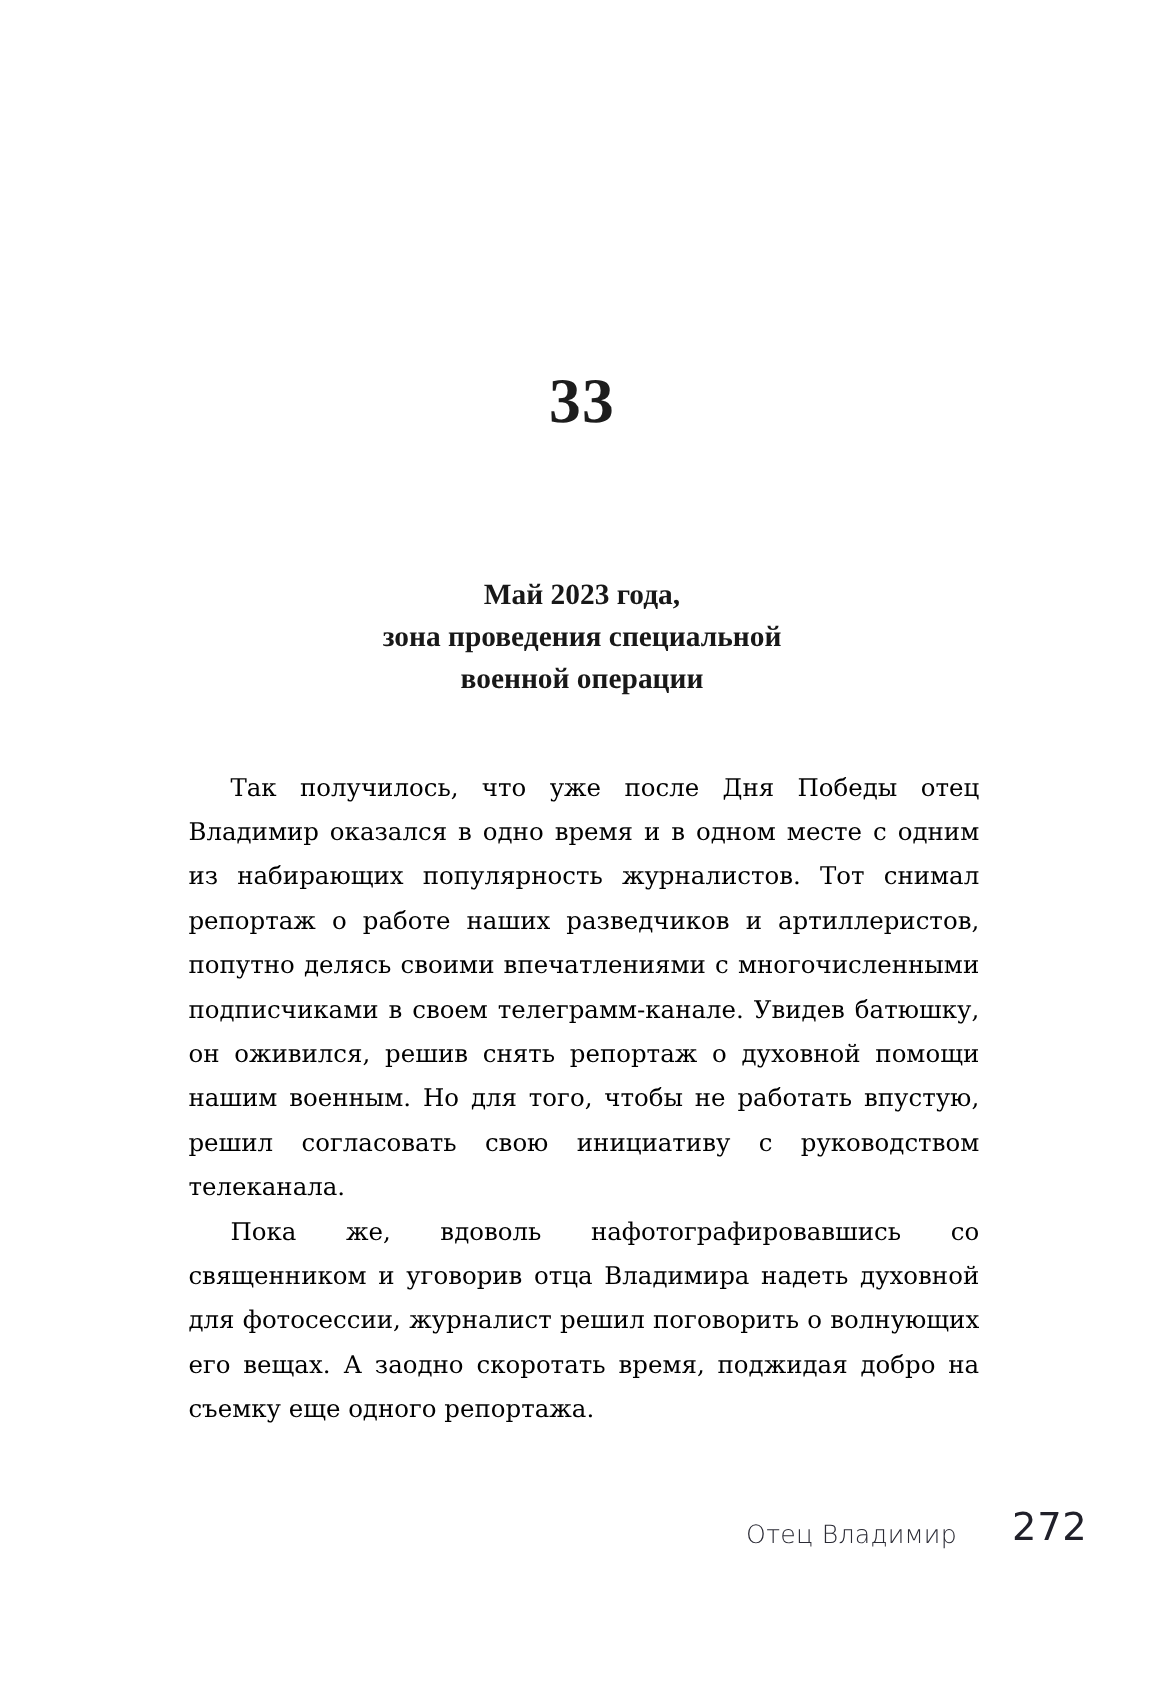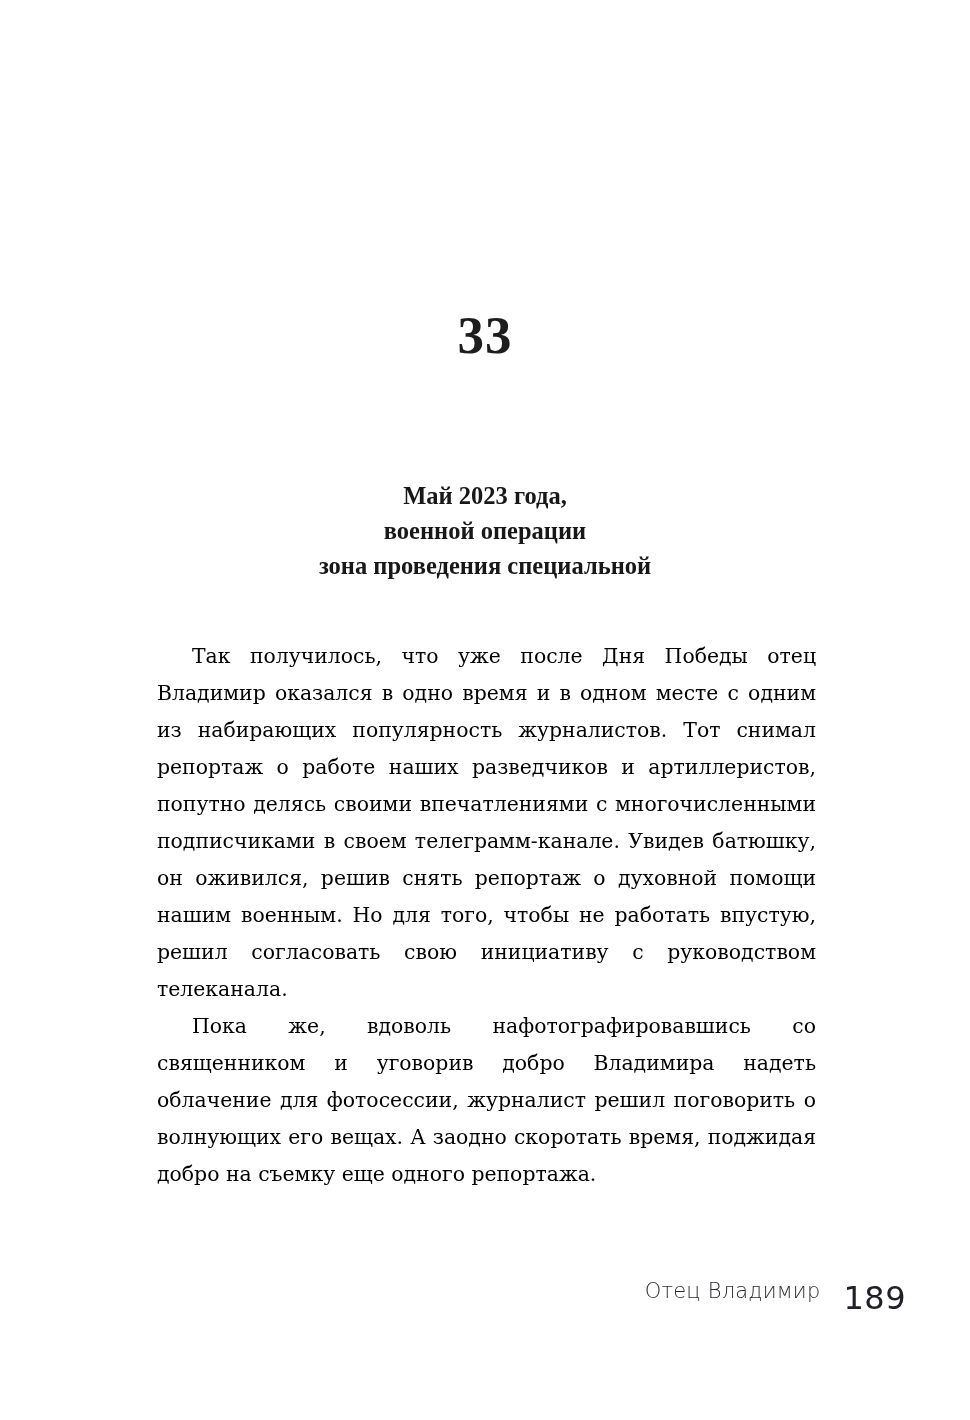--- a/index.html
+++ b/index.html
@@ -71,26 +71,26 @@
   }
   .body-block p.dialogue {
     text-indent: 35px;
   }
 
   
   .page-footer {
     position: absolute;
     left: 157px;
     right: 64px;
-    top: 1279px;
+    top: 1245px;
     height: 46px;
     display: flex;
-    align-items: flex-start;
+    align-items: flex-end;
     justify-content: flex-end;
-    gap: 23px;
+    gap: 46px;
   }
   .running-head {
     font-family: "DejaVu Sans", "Liberation Sans", sans-serif;
     font-weight: 300;
     font-size: 21px;
     letter-spacing: 0.2px;
     color: #2b2b35;
     white-space: nowrap;
   }
   .folio {
@@ -105,27 +105,27 @@
 </style>
 </head>
 <body>
 
 <div class="page" style="--page-bg: #ffffff;">
 
   <div class="chapter-number">33</div>
 
   <div class="chapter-subtitle">
     <span class="sub-line">Май 2023 года,</span>
+    <span class="sub-line">зона проведения специальной</span>
     <span class="sub-line">военной операции</span>
-    <span class="sub-line">зона проведения специальной</span>
   </div>
 
   <div class="body-block">
     <p>Так получилось, что уже после Дня Победы отец Владимир оказался в одно время и в одном месте с одним из набирающих популярность журналистов. Тот снимал репортаж о работе наших разведчиков и артиллеристов, попутно делясь своими впечатлениями с многочисленными подписчиками в своем телеграмм-канале. Увидев батюшку, он оживился, решив снять репортаж о духовной помощи нашим военным. Но для того, чтобы не работать впустую, решил согласовать свою инициативу с руководством телеканала.</p>
-    <p>Пока же, вдоволь нафотографировавшись со священником и уговорив добро Владимира надеть облачение для фотосессии, журналист решил поговорить о волнующих его вещах. А заодно скоротать время, поджидая добро на съемку еще одного репортажа.</p>
+    <p>Пока же, вдоволь нафотографировавшись со священником и уговорив отца Владимира надеть духовной для фотосессии, журналист решил поговорить о волнующих его вещах. А заодно скоротать время, поджидая добро на съемку еще одного репортажа.</p>
   </div>
 
   <div class="page-footer">
     <span class="running-head">Отец Владимир</span>
-    <span class="folio">189</span>
+    <span class="folio">272</span>
   </div>
 
 </div>
 
 </body></html>

